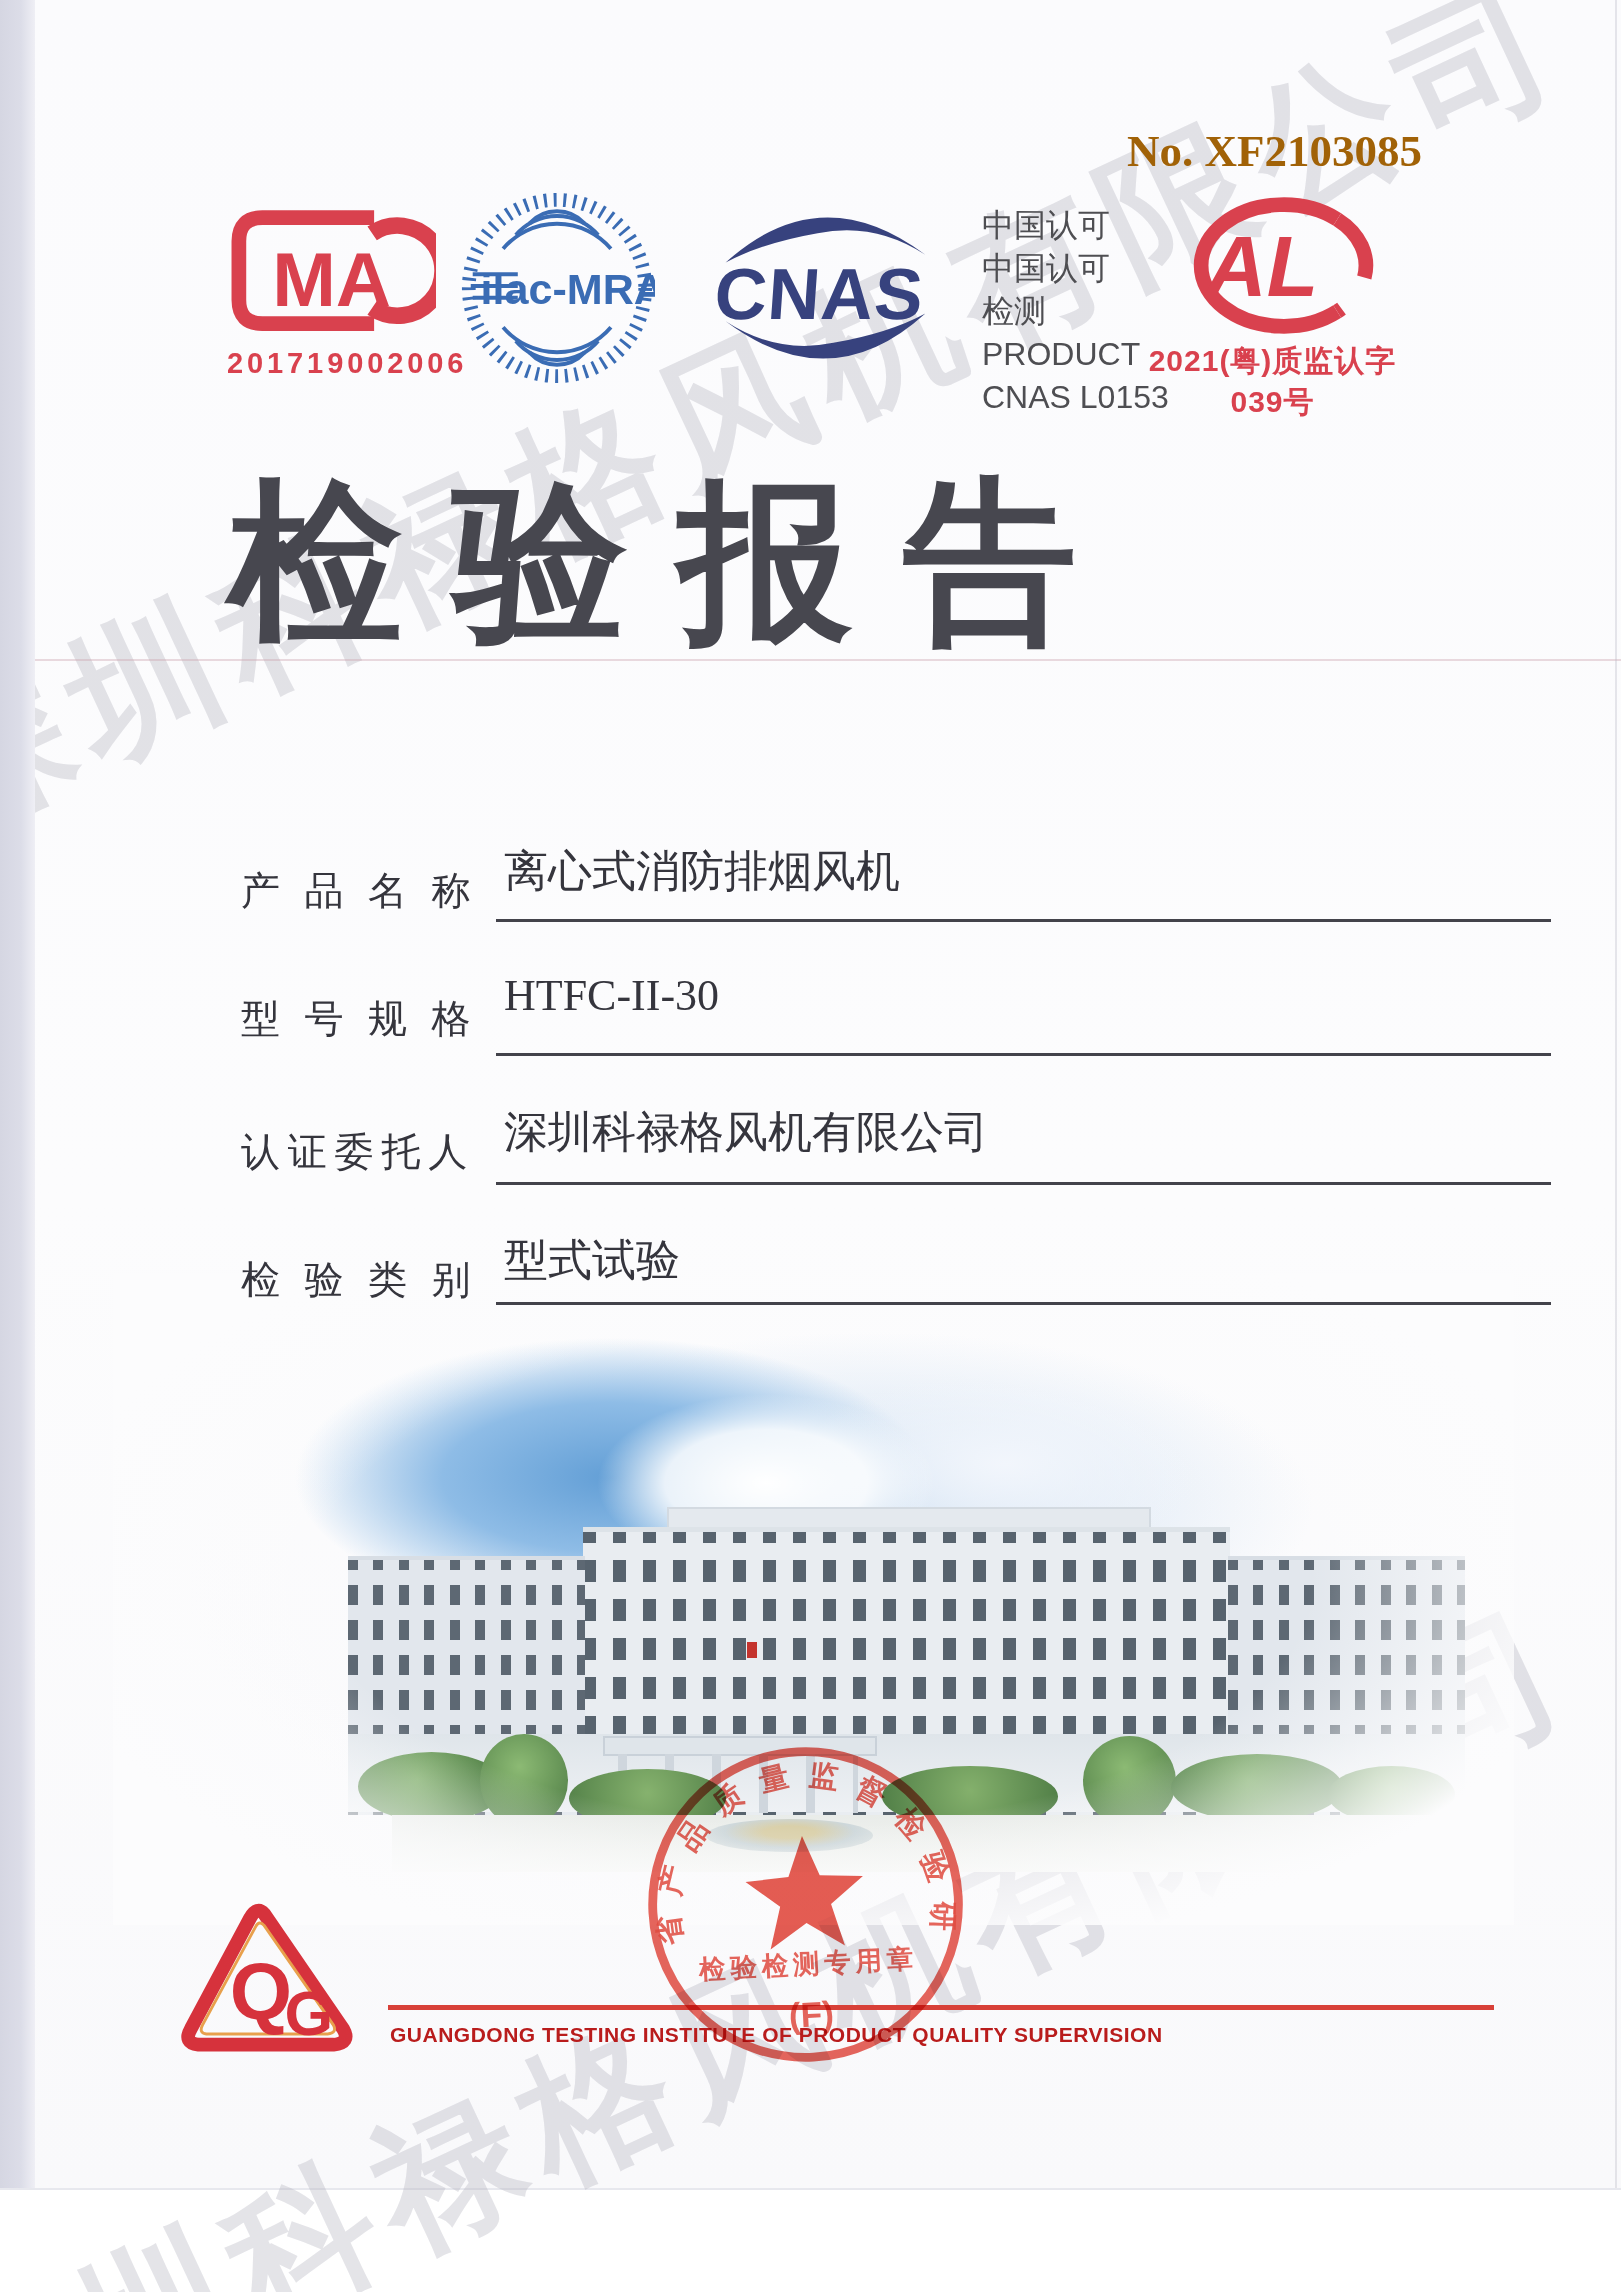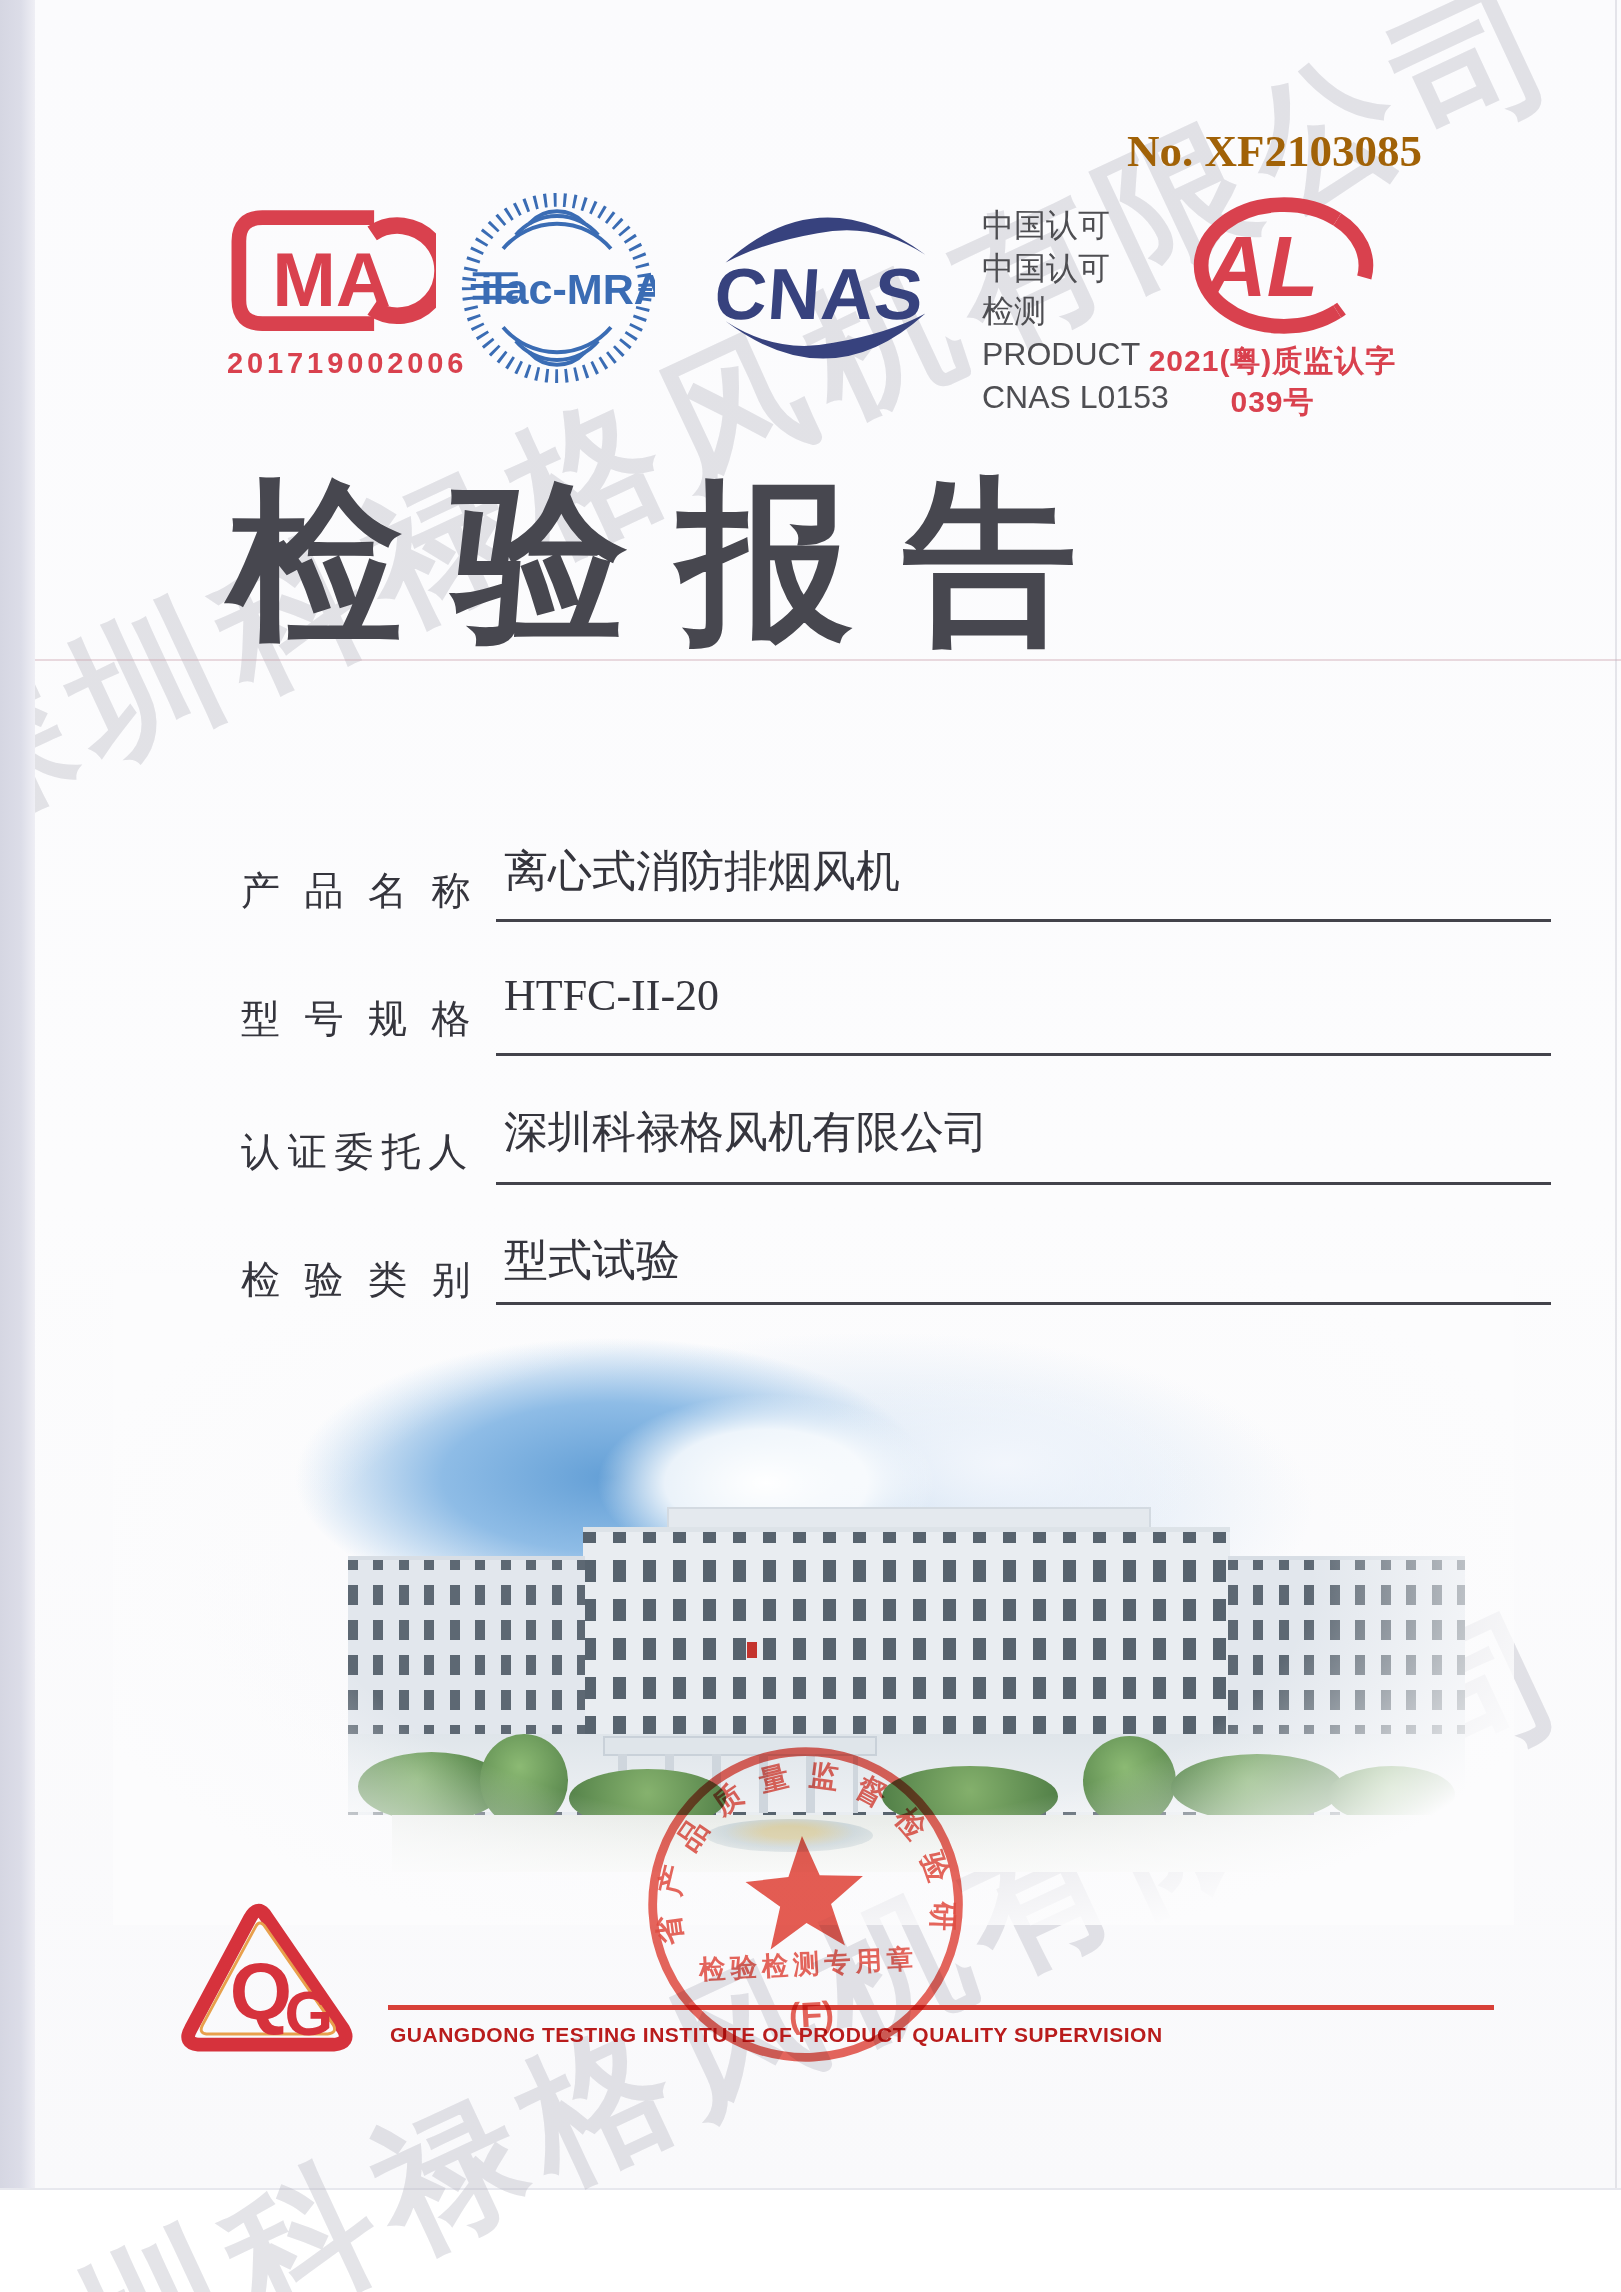--- a/index.html
+++ b/index.html
@@ -165,21 +165,21 @@
 
   <div class="main-title">检验报告</div>
 
   <div class="row row1">
     <span class="lbl lbl-spaced">产 品 名 称</span>
     <span class="val">离心式消防排烟风机</span>
     <span class="underline"></span>
   </div>
   <div class="row row2">
     <span class="lbl lbl-spaced">型 号 规 格</span>
-    <span class="val val-serif">HTFC-II-20</span>
+    <span class="val val-serif">HTFC-II-30</span>
     <span class="underline"></span>
   </div>
   <div class="row row3">
     <span class="lbl lbl-5">认证委托人</span>
     <span class="val">深圳科禄格风机有限公司</span>
     <span class="underline"></span>
   </div>
   <div class="row row4">
     <span class="lbl lbl-spaced">检 验 类 别</span>
     <span class="val">型式试验</span>

